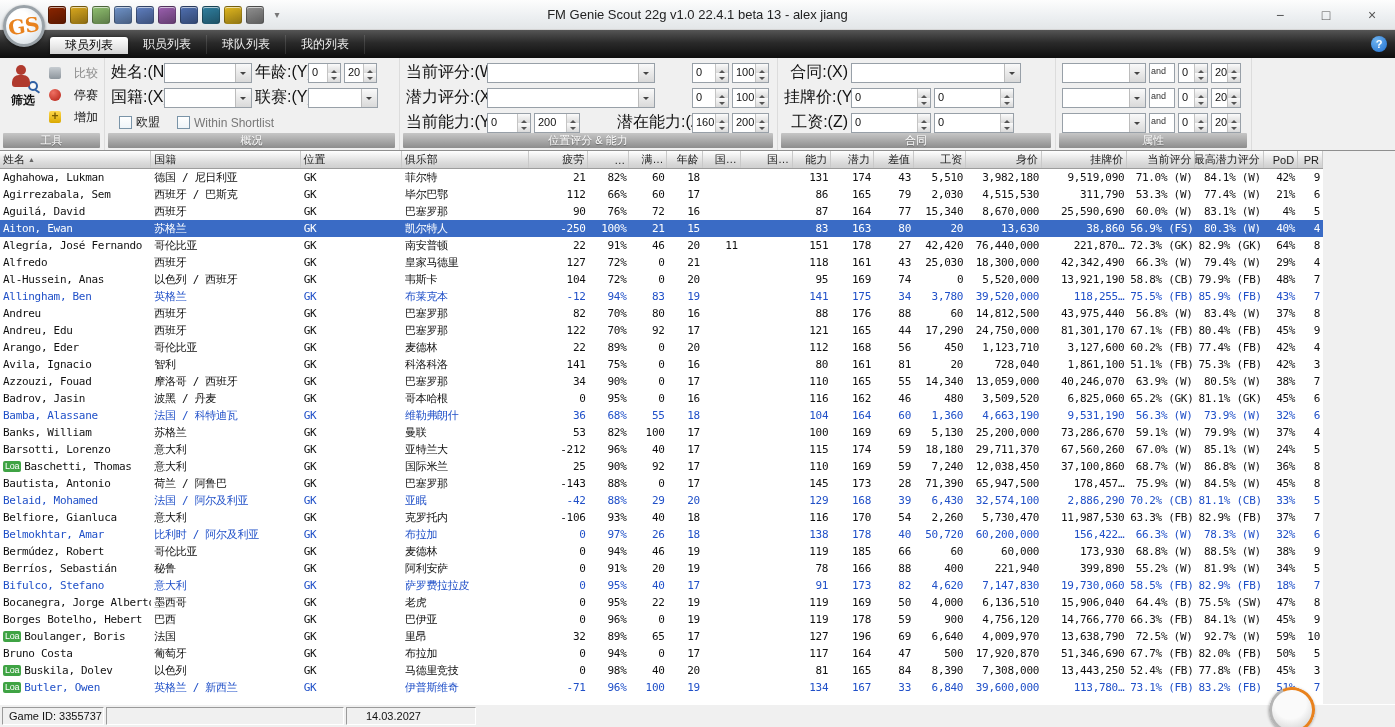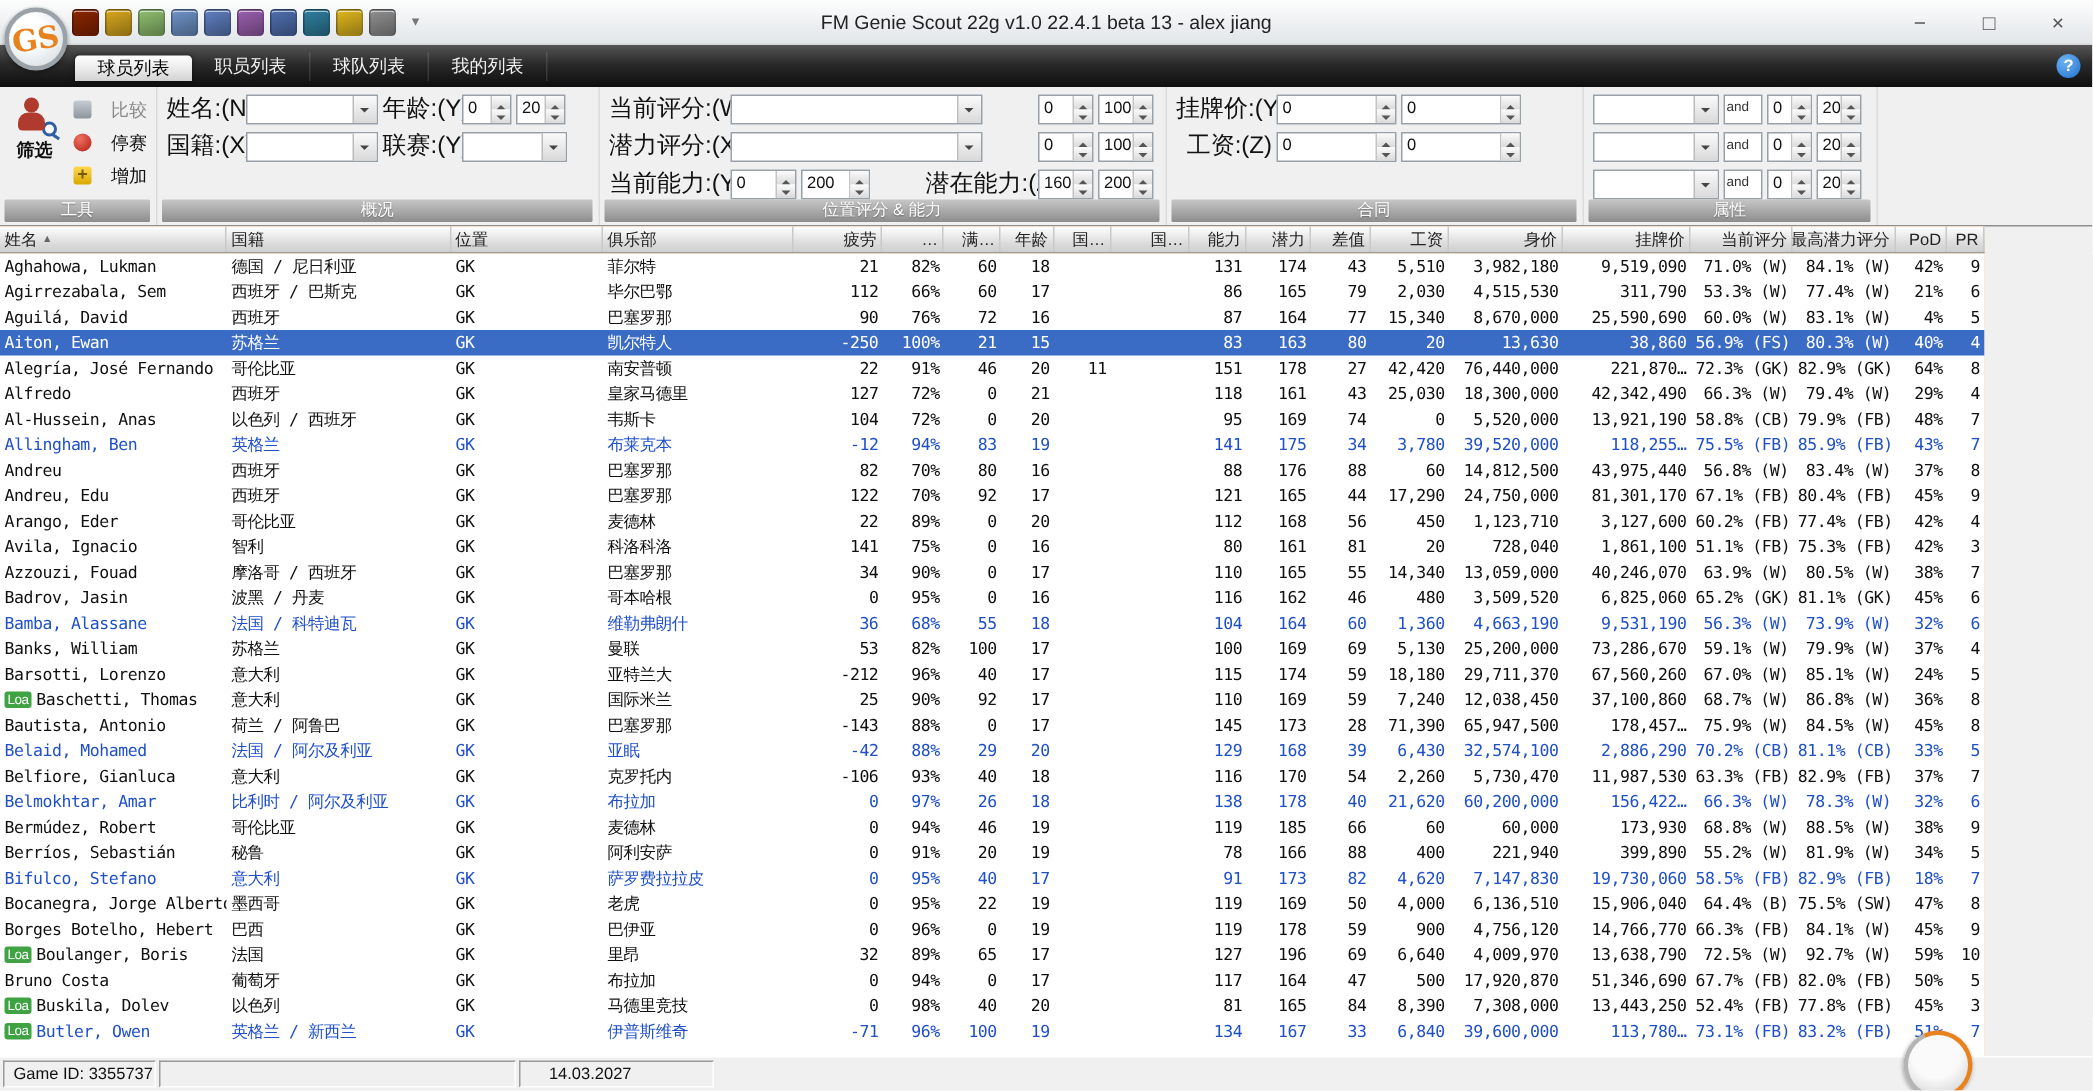--- a/index.html
+++ b/index.html
@@ -196,20 +196,30 @@
         <div class="combo cw88">
             <span class="combo-val"></span>
             <span class="combo-btn"></span>
           </div>
         <span class="flabel w50">联赛:(Y)</span>
         <div class="combo cw70">
             <span class="combo-val"></span>
             <span class="combo-btn"></span>
           </div>
       </div>
+      <div class="frow" style="margin-left:14px">
+        <span class="chk-row">
+            <span class="chk"></span>
+            <span>欧盟</span>
+          </span>
+        <span class="chk-row dim">
+            <span class="chk"></span>
+            <span>Within Shortlist</span>
+          </span>
+      </div>
       <div class="section-bar">概况</div>
     </div>
 
     <div class="fsection s-ratings">
       <div class="frow">
         <span class="flabel w78">当前评分:(W)</span>
         <div class="combo cw168">
             <span class="combo-val"></span>
             <span class="combo-btn"></span>
           </div>
@@ -278,20 +288,27 @@
             <span class="spin-btns">
               <i class="up"></i>
               <i class="dn"></i>
             </span>
           </div>
       </div>
       <div class="section-bar">位置评分 &amp; 能力</div>
     </div>
 
     <div class="fsection s-contract">
+      <div class="frow">
+        <span class="flabel w64">合同:(X)</span>
+        <div class="combo cw170">
+            <span class="combo-val"></span>
+            <span class="combo-btn"></span>
+          </div>
+      </div>
       <div class="frow">
         <span class="flabel w64">挂牌价:(Y)</span>
         <div class="spin sw80">
             <span class="spin-val">0</span>
             <span class="spin-btns">
               <i class="up"></i>
               <i class="dn"></i>
             </span>
           </div>
         <div class="spin sw80">
@@ -932,21 +949,21 @@
           <div class="tcell c-club">布拉加</div>
           <div class="tcell c-fatigue num">0</div>
           <div class="tcell c-cond num">97%</div>
           <div class="tcell c-morale num">26</div>
           <div class="tcell c-age num">18</div>
           <div class="tcell c-natA num"></div>
           <div class="tcell c-natB num"></div>
           <div class="tcell c-ability num">138</div>
           <div class="tcell c-potential num">178</div>
           <div class="tcell c-gap num">40</div>
-          <div class="tcell c-wage num">21,620</div>
+          <div class="tcell c-wage num">50,720</div>
           <div class="tcell c-value num">60,200,000</div>
           <div class="tcell c-asking num">156,422…</div>
           <div class="tcell c-rating num">66.3% (W)</div>
           <div class="tcell c-maxrating num">78.3% (W)</div>
           <div class="tcell c-pod num">32%</div>
           <div class="tcell c-pr num">6</div>
         </div>
         <div class="trow">
           <div class="tcell c-name">Bermúdez, Robert</div>
           <div class="tcell c-nation">哥伦比亚</div>

